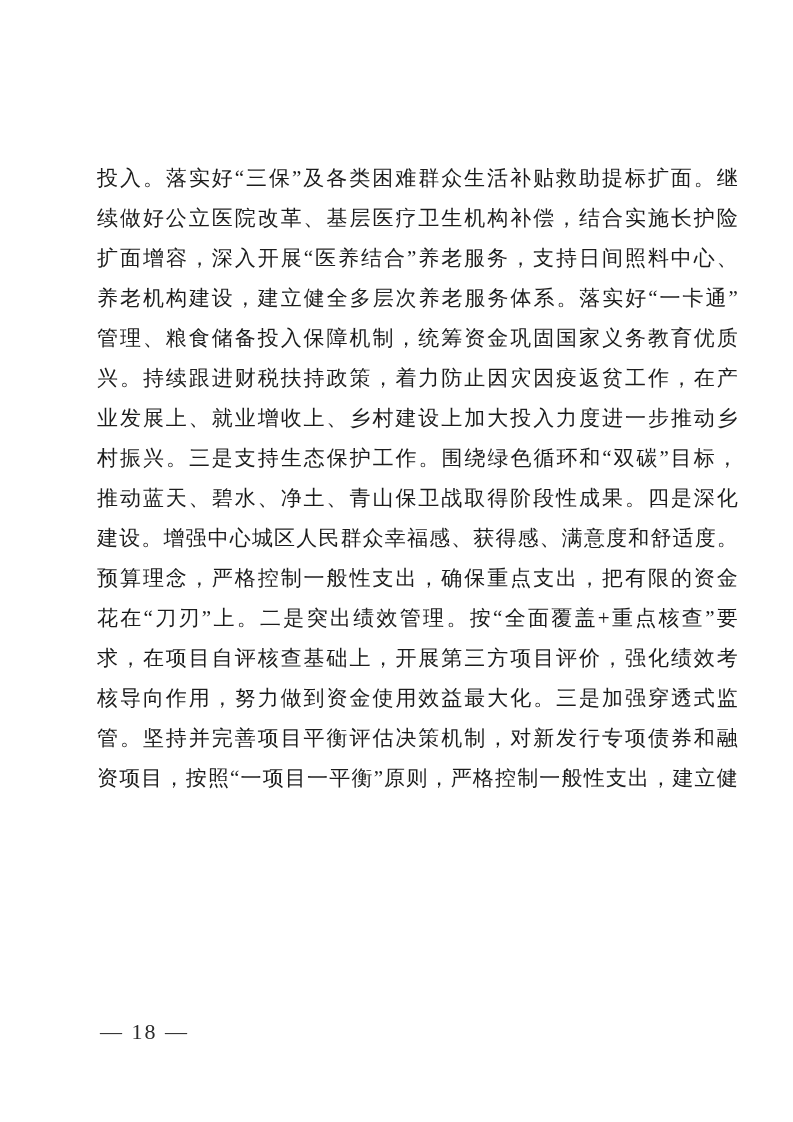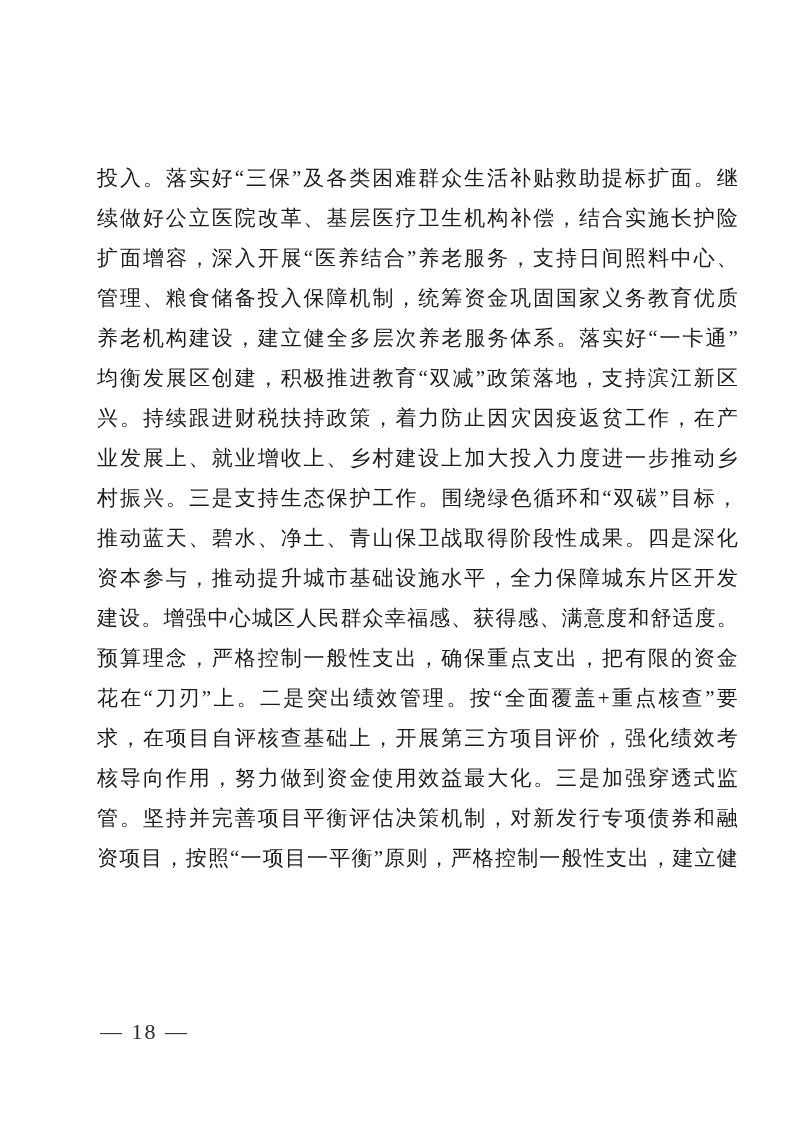--- a/index.html
+++ b/index.html
@@ -55,28 +55,26 @@
 </head>
 <body>
 
 <div class="page">
 
   <div class="text-block">
 
     <div class="line">投入。落实好“三保”及各类困难群众生活补贴救助提标扩面。继</div>
     <div class="line">续做好公立医院改革、基层医疗卫生机构补偿，结合实施长护险</div>
     <div class="line">扩面增容，深入开展“医养结合”养老服务，支持日间照料中心、</div>
+    <div class="line">养老机构建设，建立健全多层次养老服务体系。落实好“一卡通”</div>
     <div class="line">管理、粮食储备投入保障机制，统筹资金巩固国家义务教育优质</div>
-    <div class="line">养老机构建设，建立健全多层次养老服务体系。落实好“一卡通”</div>
-    <div class="line">均衡发展区创建，积极推进教育“双减”政策落地，支持滨江新区</div>
     <div class="line">兴。持续跟进财税扶持政策，着力防止因灾因疫返贫工作，在产</div>
     <div class="line">业发展上、就业增收上、乡村建设上加大投入力度进一步推动乡</div>
     <div class="line">村振兴。三是支持生态保护工作。围绕绿色循环和“双碳”目标，</div>
     <div class="line">推动蓝天、碧水、净土、青山保卫战取得阶段性成果。四是深化</div>
-    <div class="line">资本参与，推动提升城市基础设施水平，全力保障城东片区开发</div>
     <div class="line">建设。增强中心城区人民群众幸福感、获得感、满意度和舒适度。</div>
 
 
     <div class="line">预算理念，严格控制一般性支出，确保重点支出，把有限的资金</div>
     <div class="line">花在“刀刃”上。二是突出绩效管理。按“全面覆盖+重点核查”要</div>
     <div class="line">求，在项目自评核查基础上，开展第三方项目评价，强化绩效考</div>
     <div class="line">核导向作用，努力做到资金使用效益最大化。三是加强穿透式监</div>
     <div class="line">管。坚持并完善项目平衡评估决策机制，对新发行专项债券和融</div>
     <div class="line">资项目，按照“一项目一平衡”原则，严格控制一般性支出，建立健</div>
 

